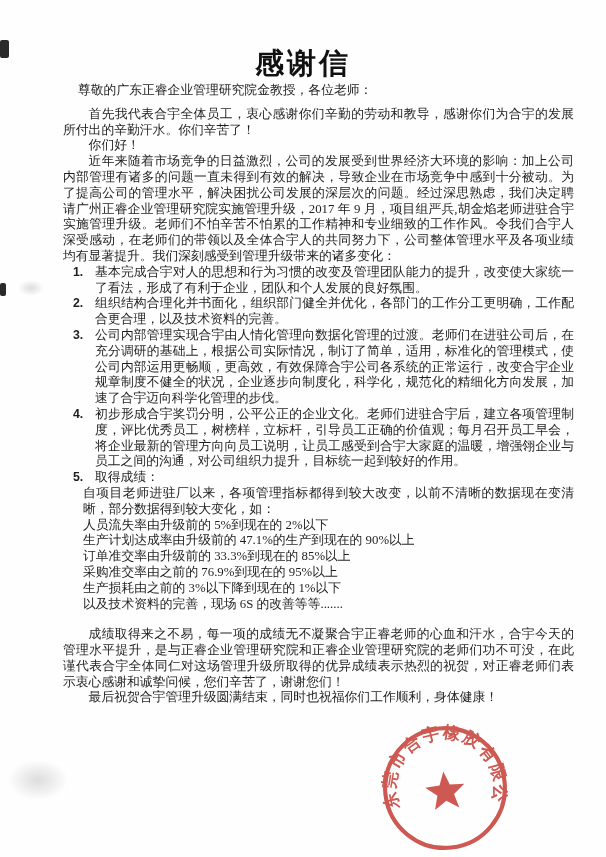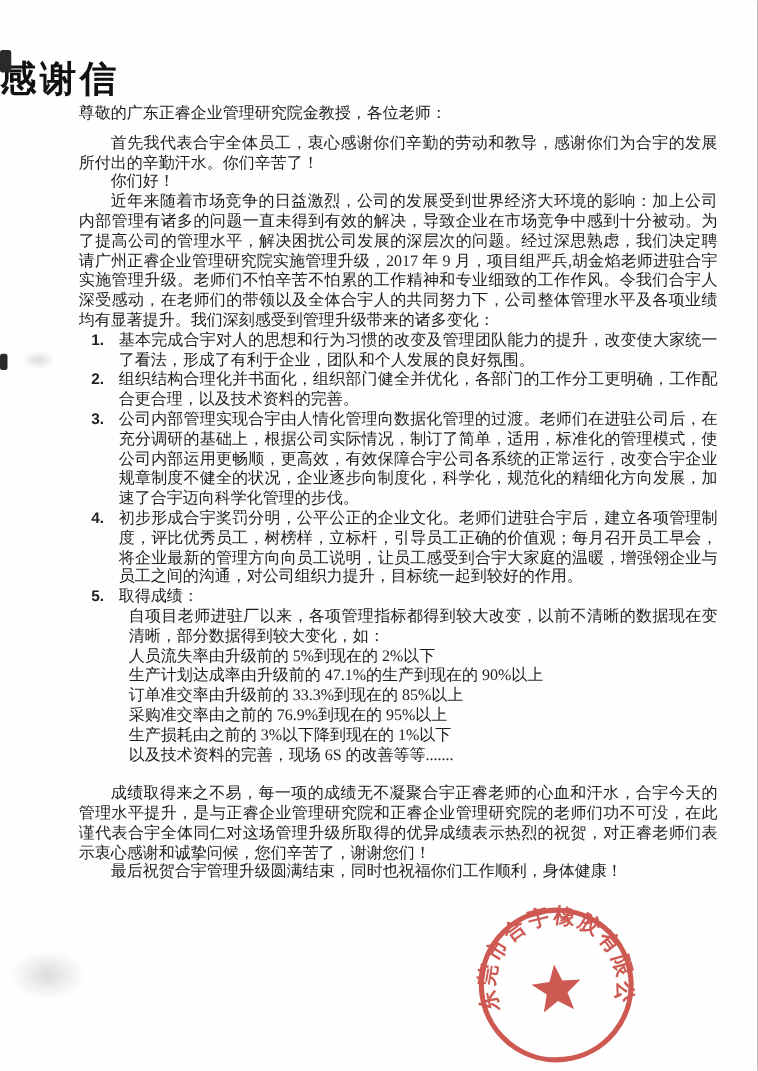--- a/index.html
+++ b/index.html
@@ -8,46 +8,46 @@
     position:relative;
     width:606px;height:857px;
     background:#fefefe;
     font-family:"Liberation Serif", serif;
     color:#1e1e1e;
     overflow:hidden;
     box-shadow:0 0 4px rgba(0,0,0,.4);
   }
   .title{
     margin-top:44px;
-    text-align:left;
+    text-align:center;
     font-size:29px;
     font-weight:bold;
     letter-spacing:3px;
     color:#111;
   }
   .content{
     position:absolute;
     left:63px; right:32px; top:83px;
     font-size:12.8px;
     line-height:15.8px;
     text-align:justify;
   }
-  .salutation{margin:0 0 8px 0;}
+  .salutation{margin:0 0 8px 15px;}
   .para{margin:0;text-indent:2em;}
   .list{margin:0;}
   .li{display:flex;align-items:flex-start;}
   .li .num{
     flex:0 0 22px;
     padding-left:10px;
     font-family:"Liberation Sans", sans-serif;
     font-weight:bold;
     font-size:12.3px;
   }
   .li .li-text{flex:1;}
-  .sub{margin-left:40px;}
+  .sub{margin-left:20px;}
   .metric{margin:0;}
   .closing{margin-top:15px;}
   .signature{
     position:absolute;
     left:340px; top:763px;
     width:170px;
     text-align:center;
     font-size:13.2px;
     line-height:20px;
     color:#141414;

